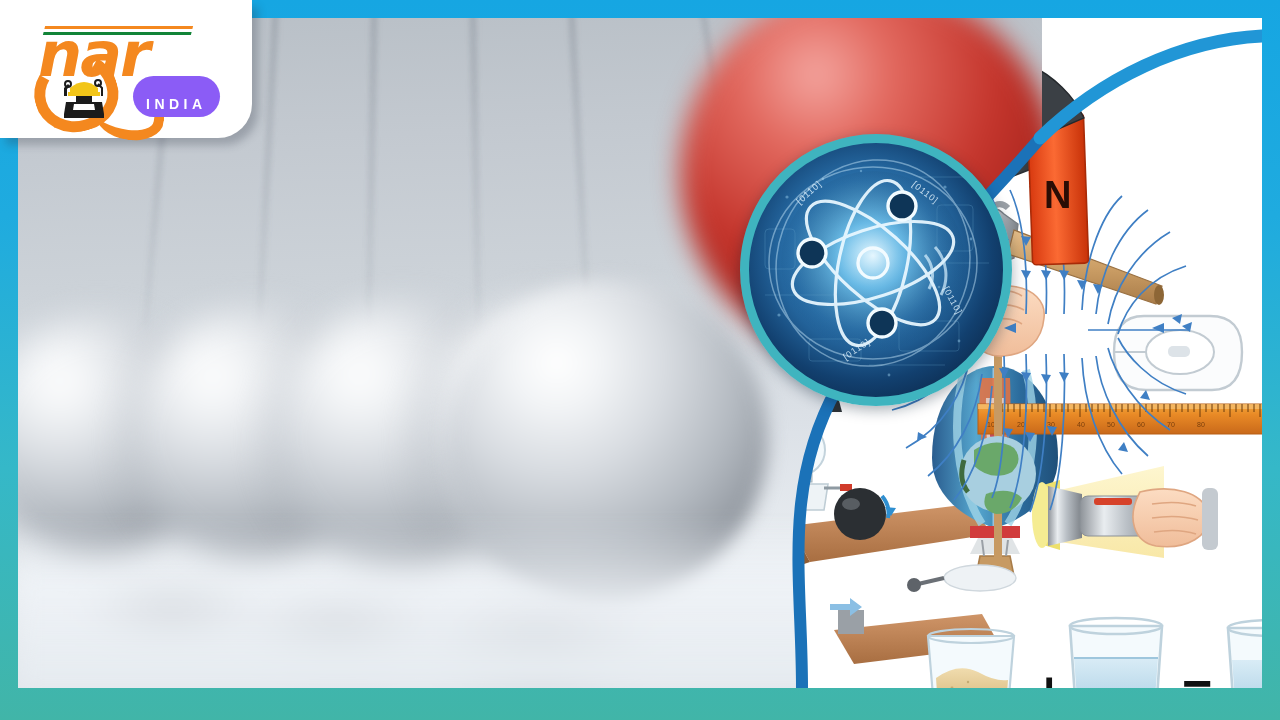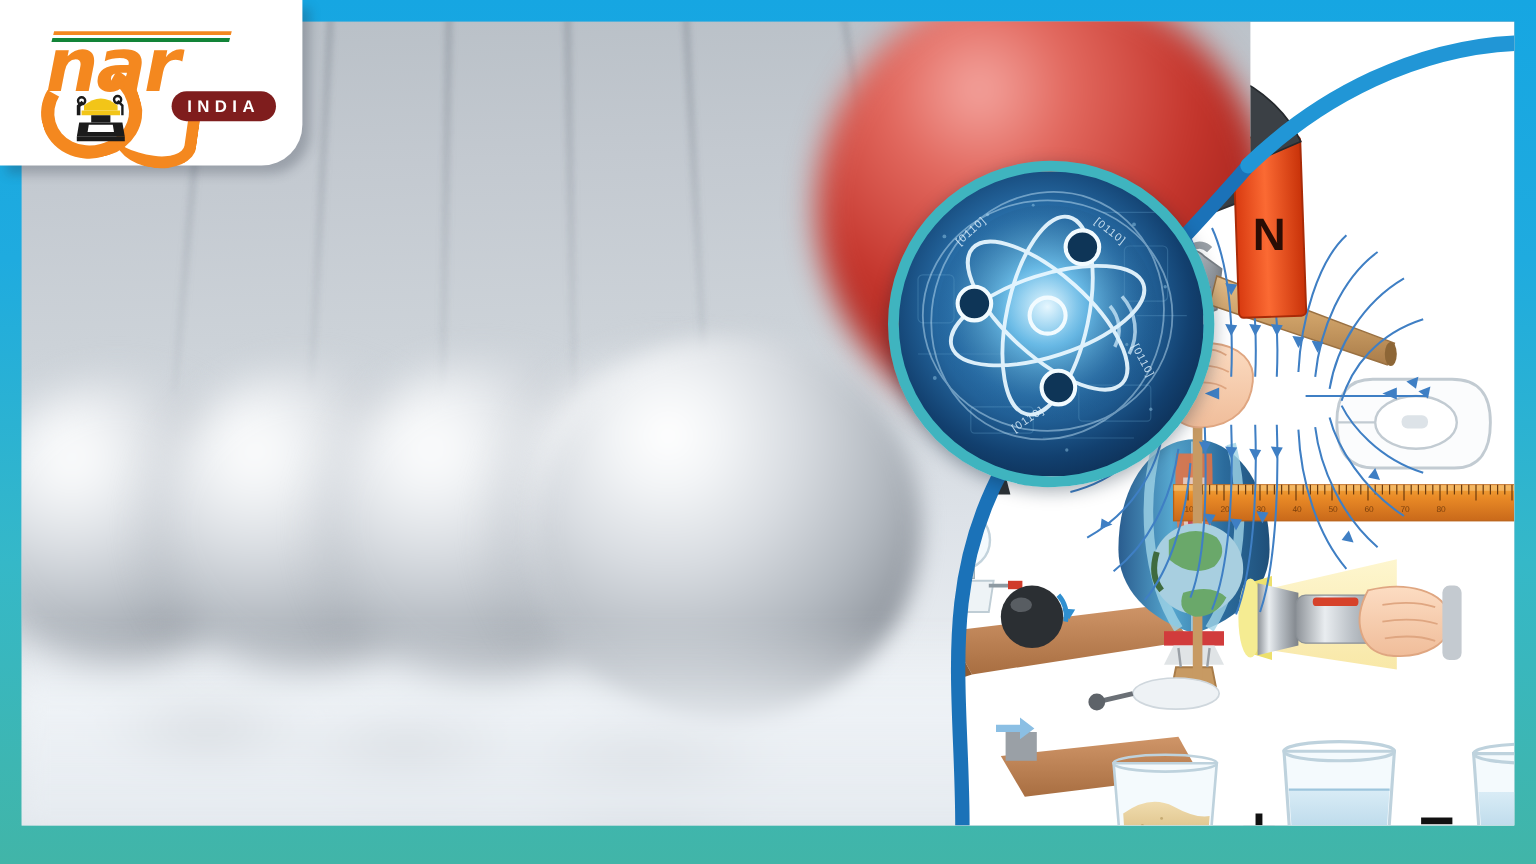--- a/index.html
+++ b/index.html
@@ -92,25 +92,25 @@
     width:68px; height:44px;
     border:10px solid #f4881f;
     border-radius:0 0 58% 58%;
     border-top:none; border-left:none;
     transform:rotate(8deg);
   }
   .worker{
     position:absolute; left:62px; top:72px; width:44px; height:46px; z-index:3;
   }
   .india-pill{
-    position:absolute; left:143px; top:76px;
-    background:#7f1d1d;
+    position:absolute; left:133px; top:76px;
+    background:#8b5cf6;
     color:#ffffff;
     border-radius:999px;
-    padding:4px 13px 5px;
+    padding:20px 13px 5px;
     font-size:14px; font-weight:700; letter-spacing:4.5px;
     font-family:"Liberation Sans", sans-serif;
   }
 
   
   .headline{
     position:absolute; left:54px; top:322px; z-index:30;
   }
   .line1{
     font-family:"Liberation Serif", serif;

